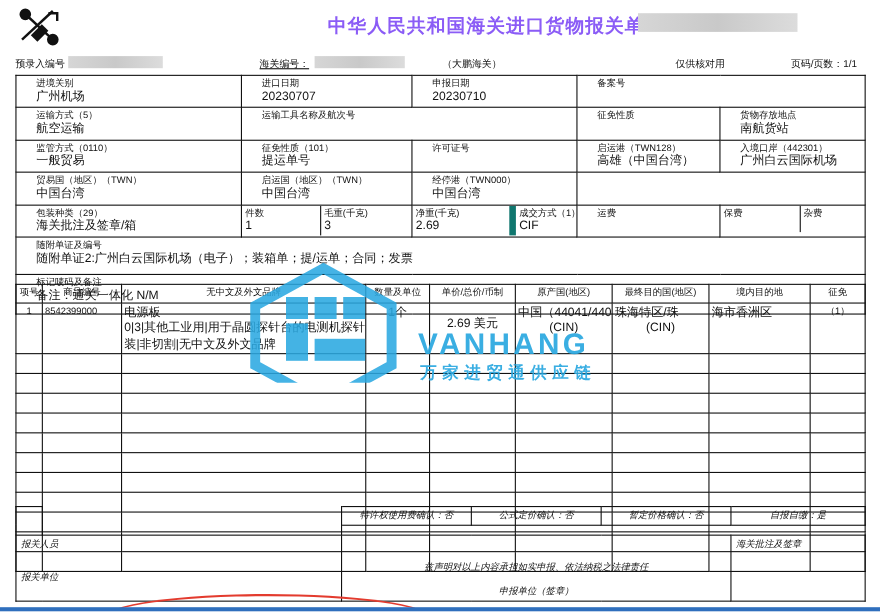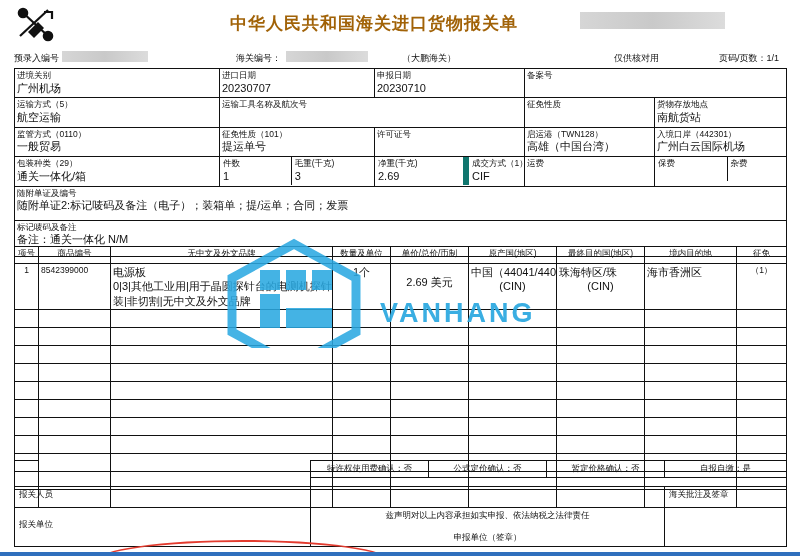--- a/index.html
+++ b/index.html
@@ -29,27 +29,27 @@
     width: 800px;
     height: 48px;
   }
   .logo {
     position: absolute;
     left: 14px; top: 6px;
     width: 44px; height: 36px;
   }
   .doc-title {
     position: absolute;
-    left: 230px; top: 12px;
+    left: 246px; top: 12px;
     width: 340px;
-    text-align: left;
+    text-align: right;
     font-size: 17px;
     font-weight: bold;
     letter-spacing: 1px;
-    color: #a16207;
+    color: #8b5cf6;
     white-space: nowrap;
   }
   .redact {
     background: linear-gradient(90deg,#d6d6d6 0%, #c9c9c9 50%, #dcdcdc 100%);
     display: inline-block;
   }
   .redact-title {
     position: absolute;
     left: 580px; top: 12px;
     width: 145px; height: 17px;
@@ -58,51 +58,51 @@
   
   .strip {
     position: absolute;
     left: 14px; top: 48px;
     width: 772px; height: 22px;
     font-size: 9px;
   }
   .strip span { position: absolute; white-space: nowrap; }
   .s-pre      { left: 0;   top: 4px; }
   .s-prev     { left: 48px; top: 3px; width: 86px; height: 11px; }
-  .s-cust     { left: 222px; top: 4px; }
+  .s-cust     { left: 222px; top: 4px; text-decoration: underline; }
   .s-custv    { left: 272px; top: 3px; width: 82px; height: 11px; }
   .s-paren    { left: 388px; top: 4px; }
   .s-onlyc    { left: 600px; top: 4px; }
   .s-pages    { left: 705px; top: 4px; }
 
   
   table.grid {
     position: absolute;
     left: 14px; top: 68px;
     width: 772px;
     border-collapse: collapse;
     table-layout: fixed;
   }
   table.grid td {
     border: 1px solid #111;
     vertical-align: top;
-    padding: 1px 3px 2px 2px;
+    padding: 1px 3px 2px 18px;
     height: 22px;
     line-height: 1.25;
     font-size: 9px;
     overflow: hidden;
   }
   .lbl { display: block; font-size: 8.5px; color: #111; white-space: nowrap; }
   .val { display: block; font-size: 11px; color: #111; margin-top: 1px; white-space: nowrap; }
   .val2 { display: block; font-size: 11px; color: #111; white-space: nowrap; }
 
   
   table.goods {
     position: absolute;
-    left: 14px; top: 246px;
+    left: 14px; top: 258px;
     width: 772px;
     border-collapse: collapse;
     table-layout: fixed;
     border-radius: 20px;
   }
   table.goods th, table.goods td {
     border: 1px solid #111;
     font-size: 8.5px;
     font-weight: normal;
     padding: 1px 2px;
@@ -115,20 +115,21 @@
   .g-item { line-height: 1.35; }
   .center { text-align: center; }
 
   
   table.bottom {
     position: absolute;
     left: 14px; top: 460px;
     width: 772px;
     border-collapse: collapse;
     table-layout: fixed;
+    font-style: italic;
   }
   table.bottom td {
     border: 1px solid #111;
     font-size: 8.5px;
     padding: 2px 4px;
     vertical-align: top;
     line-height: 1.4;
     overflow: hidden;
   }
   .tall { height: 46px; }
@@ -269,22 +270,37 @@
         <span class="lbl">启运港（TWN128）</span>
         <span class="val">高雄（中国台湾）</span>
       </td>
       <td>
         <span class="lbl">入境口岸（442301）</span>
         <span class="val">广州白云国际机场</span>
       </td>
     </tr>
     <tr>
       <td>
+        <span class="lbl">贸易国（地区）（TWN）</span>
+        <span class="val">中国台湾</span>
+      </td>
+      <td>
+        <span class="lbl">启运国（地区）（TWN）</span>
+        <span class="val">中国台湾</span>
+      </td>
+      <td>
+        <span class="lbl">经停港（TWN000）</span>
+        <span class="val">中国台湾</span>
+      </td>
+      <td colspan="2"></td>
+    </tr>
+    <tr>
+      <td>
         <span class="lbl">包装种类（29）</span>
-        <span class="val">通关一体化/箱</span>
+        <span class="val">海关批注及签章/箱</span>
       </td>
       <td style="padding:0">
         <table style="border-collapse:collapse;width:100%;table-layout:fixed">
           <tbody>
                 <tr>
             <td style="border:none;border-right:1px solid #111;width:42%;padding:1px 3px;vertical-align:top">
               <span class="lbl">件数</span>
               <span class="val">1</span>
             </td>
             <td style="border:none;padding:1px 3px;vertical-align:top">
@@ -328,21 +344,21 @@
               <span class="val"></span>
             </td>
           </tr>
         </tbody>
             </table>
       </td>
     </tr>
     <tr>
       <td colspan="5" style="height:30px">
         <span class="lbl">随附单证及编号</span>
-        <span class="val">随附单证2:标记唛码及备注（电子）；装箱单；提/运单；合同；发票</span>
+        <span class="val">随附单证2:广州白云国际机场（电子）；装箱单；提/运单；合同；发票</span>
       </td>
     </tr>
     <tr>
       <td colspan="5" style="height:32px">
         <span class="lbl">标记唛码及备注</span>
         <span class="val">备注：通关一体化 N/M</span>
       </td>
     </tr>
   </tbody>
     </table>
@@ -566,18 +582,19 @@
       </g>
       <g fill="#2aa8e0" opacity="0.95">
         <rect x="44" y="34" width="20" height="20"></rect>
         <rect x="70" y="34" width="20" height="20"></rect>
         <rect x="96" y="34" width="20" height="20"></rect>
         <rect x="44" y="58" width="20" height="34"></rect>
         <rect x="70" y="72" width="46" height="20"></rect>
       </g>
     </svg>
     <div class="wm-text">VANHANG</div>
+    <div class="wm-sub">万家进贸通供应链</div>
   </div>
 
   <div class="red-arc"></div>
   <div class="blue-underline"></div>
 
 </div>
 
 </body></html>

